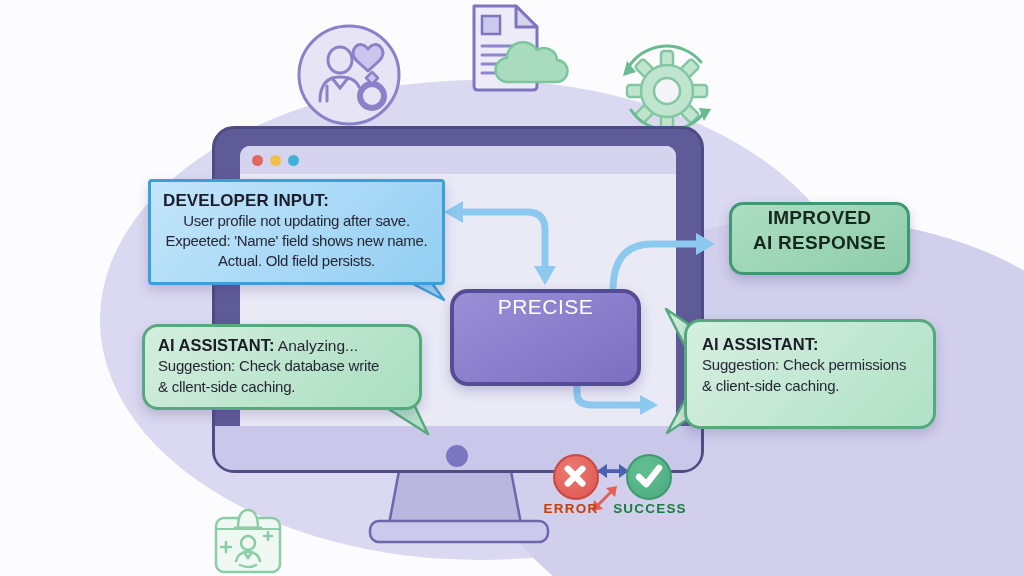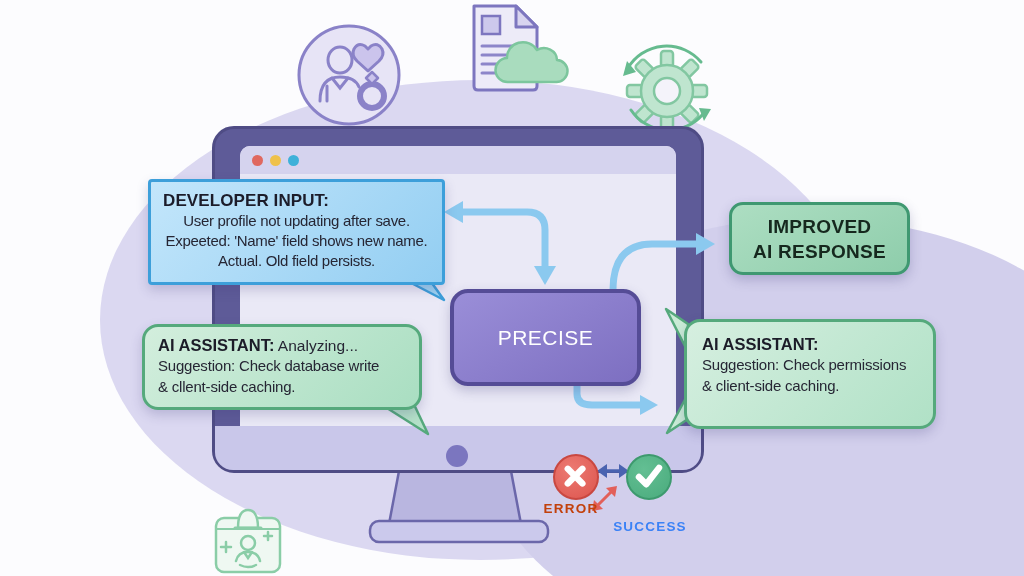--- a/index.html
+++ b/index.html
@@ -27,35 +27,35 @@
                background:linear-gradient(135deg,#c3e6fb,#93cef2);padding:9px 12px;}
   .bubble-blue .bt{font-size:17px;font-weight:bold;color:#1c1c2a;letter-spacing:.1px;}
   .bubble-blue .bl{font-size:15px;color:#262634;line-height:20px;letter-spacing:-.3px;text-align:center;}
   .bubble-green-l{left:142px;top:324px;width:280px;height:86px;border:3px solid #55a97c;border-radius:16px;
                background:linear-gradient(135deg,#d3eedd,#a9dec1);padding:9px 13px;}
   .bubble-green-r{left:684px;top:319px;width:252px;height:110px;border:3px solid #55a97c;border-radius:16px;
                background:linear-gradient(135deg,#d6efe0,#b0e1c6);padding:13px 15px;}
   .gt{font-size:16.5px;font-weight:bold;color:#1c1c28;}
   .gtr{font-size:15.5px;font-weight:normal;color:#262634;}
   .gl{font-size:15px;color:#262634;line-height:21px;letter-spacing:-.2px;}
-  .node{z-index:6;display:flex;flex-direction:column;align-items:center;justify-content:center;
+  .node{z-index:6;display:flex;flex-direction:column;align-items:center;
         box-sizing:border-box;text-align:center;box-shadow:0 5px 12px rgba(60,55,120,.25);}
   .node-purple{left:450px;top:289px;width:191px;height:97px;border:4px solid #554c96;border-radius:18px;
         background:linear-gradient(150deg,#9a8ed8,#7d6fc1);color:#fff;font-size:21px;font-weight:normal;
         letter-spacing:.5px;line-height:28px;}
   .node-green{left:729px;top:202px;width:181px;height:73px;border:3px solid #3f9871;border-radius:14px;
         background:linear-gradient(150deg,#addec2,#8ecdab);color:#16281e;font-size:19px;font-weight:bold;
         line-height:25px;letter-spacing:.3px;}
   
   .statusc{z-index:7;width:46px;height:46px;border-radius:50%;box-sizing:border-box;}
   .err-c{left:553px;top:454px;background:radial-gradient(circle at 38% 32%,#ec7a72,#dd554e);border:2px solid #c94841;}
   .ok-c{left:626px;top:454px;background:radial-gradient(circle at 38% 32%,#63bf93,#4aab7d);border:2px solid #3d9a6e;}
   .slabel{z-index:7;font-size:13.5px;font-weight:bold;letter-spacing:1.2px;text-align:center;}
   .err-l{left:534px;top:501px;width:74px;color:#c2410c;}
-  .ok-l{left:612px;top:501px;width:76px;color:#3b82f6;margin-top:18px;}
+  .ok-l{left:612px;top:501px;width:76px;color:#15803d;}
   .icon{z-index:1;}
   .badge{z-index:3;}
 </style>
 </head>
 <body>
 
 <div class="stage">
 
   <div class="abs blob1"></div>
   <div class="abs blob2"></div>

